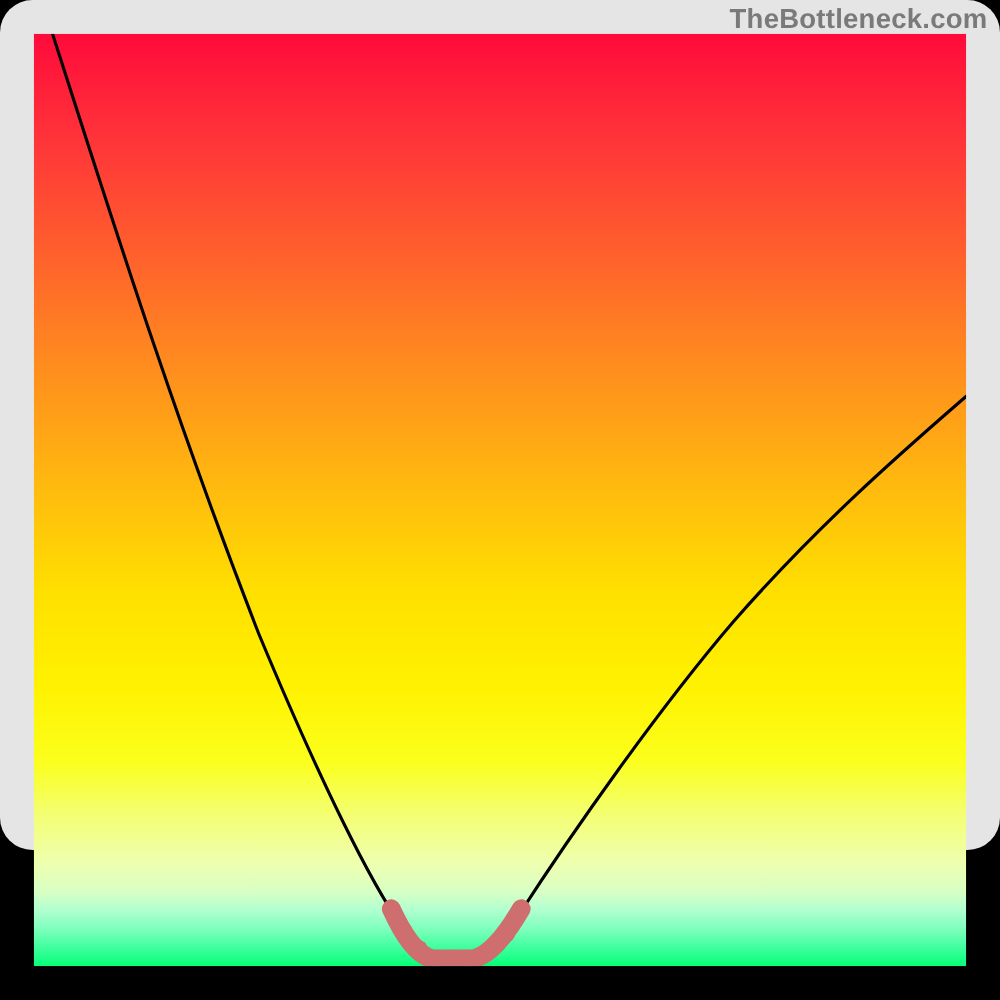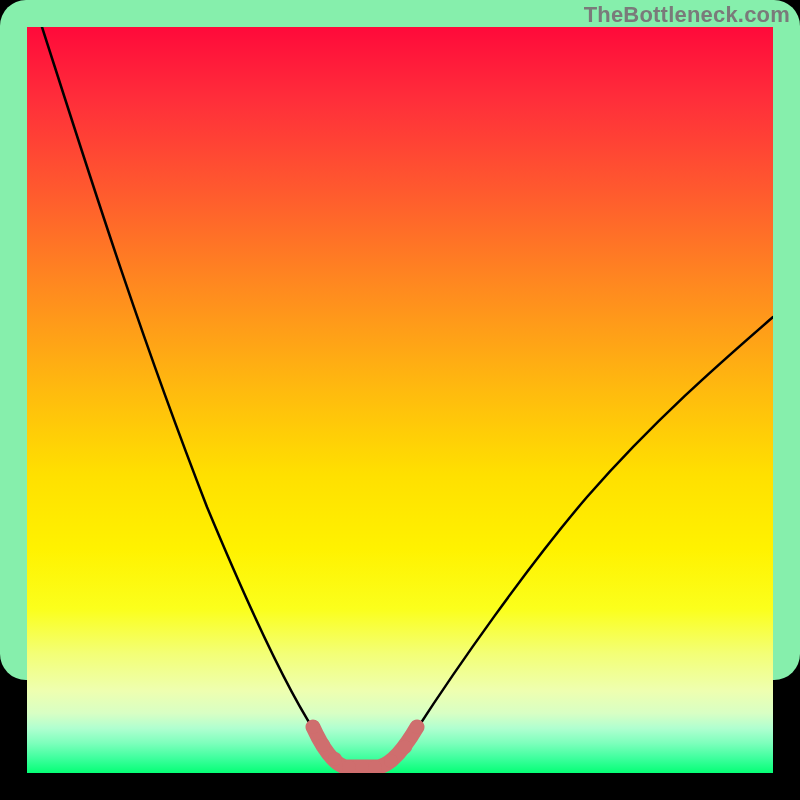--- a/index.html
+++ b/index.html
@@ -9,21 +9,21 @@
     height: 800px;
     background: #000;
     overflow: hidden;
   }
   .frame {
     position: absolute;
     left: 0;
     top: 0;
     width: 800px;
     height: 680px;
-    background: #86efac;
+    background: #e5e5e5;
     border-radius: 26px;
   }
   .plot {
     position: absolute;
     left: 27px;
     top: 27px;
     width: 746px;
     height: 746px;
     overflow: hidden;
   }

